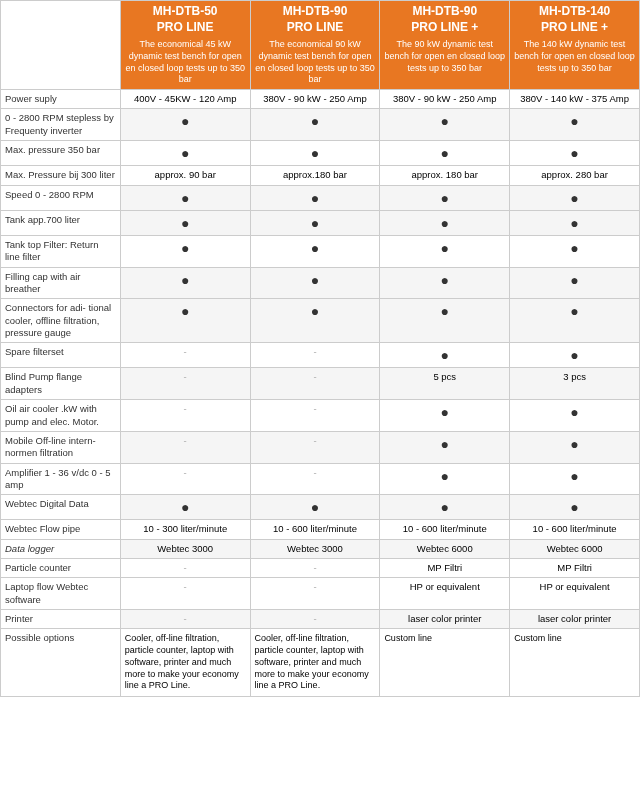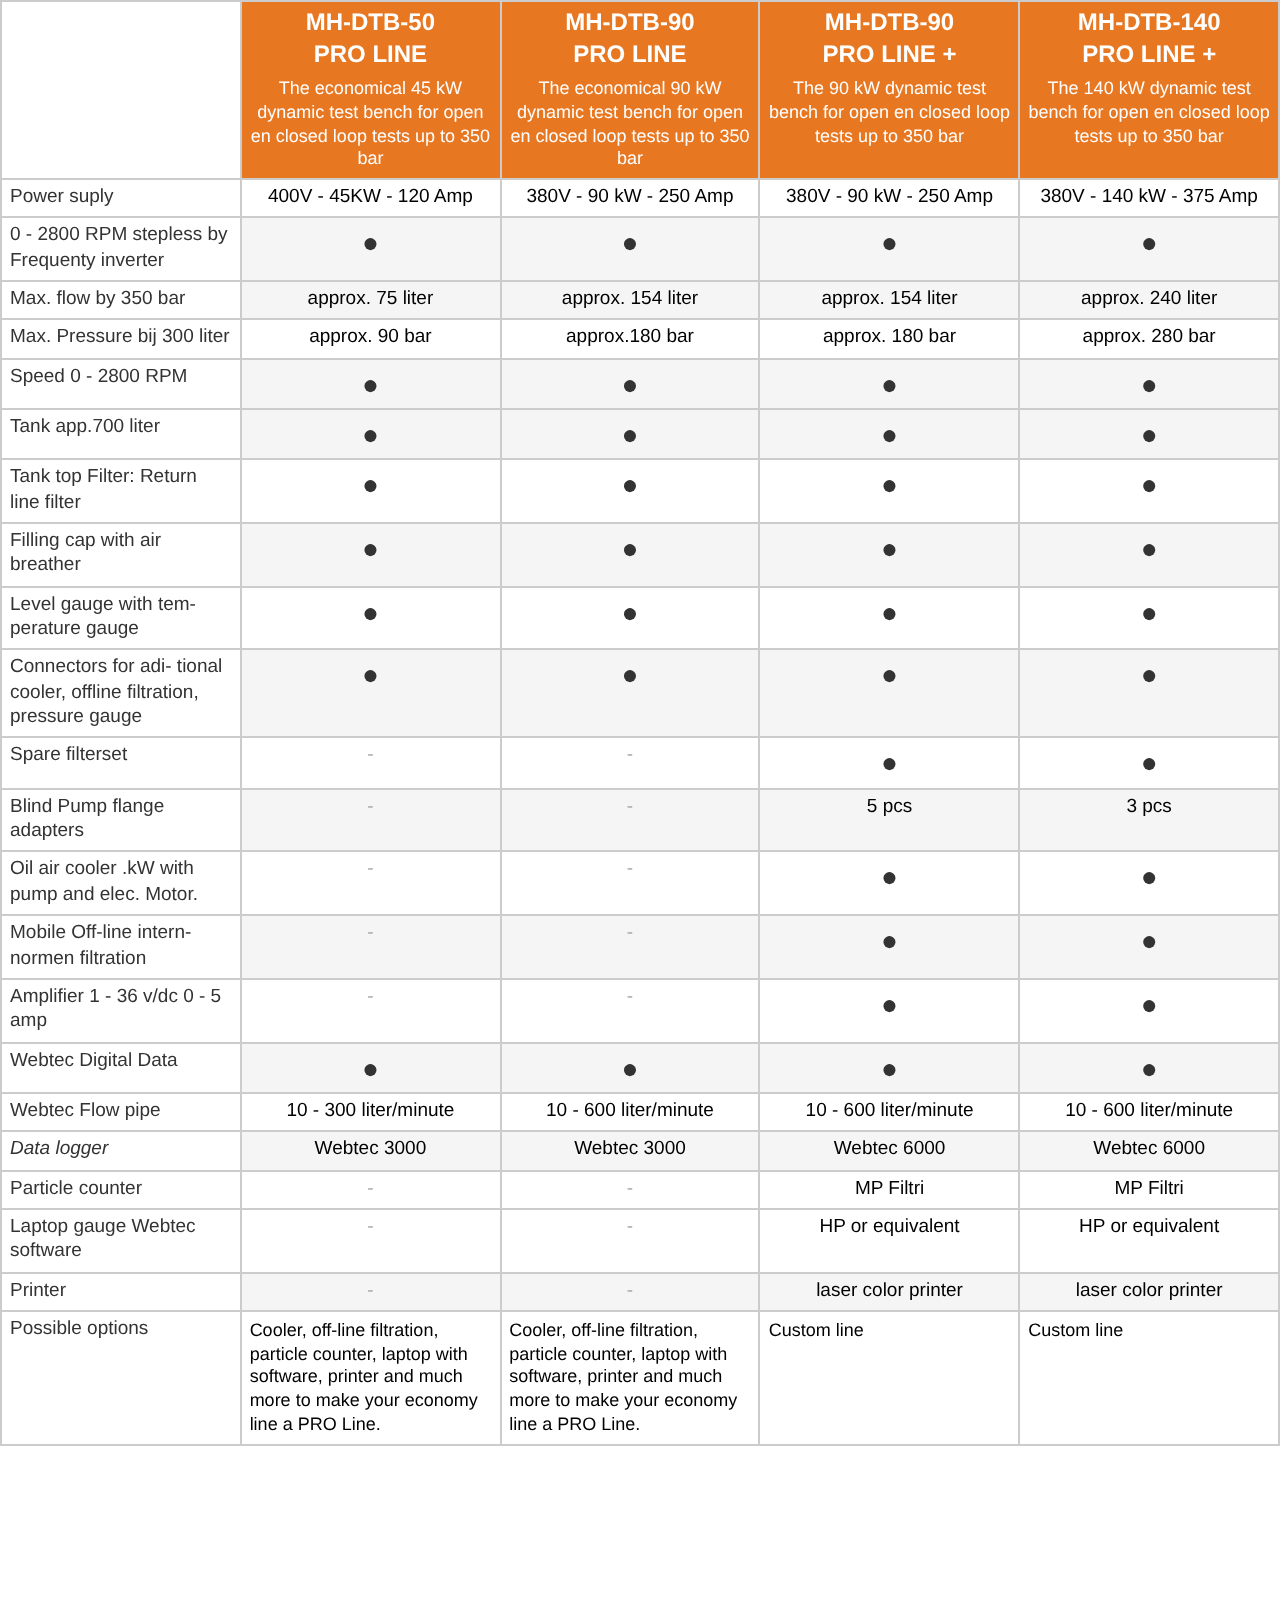--- a/index.html
+++ b/index.html
@@ -102,25 +102,25 @@
         <td class="cell-center" style="background: rgb(255, 255, 255);">380V - 140 kW - 375 Amp</td>
       </tr>
       <tr>
         <td class="row-label" style="font-weight: 500; color: rgb(51, 51, 51);">0 - 2800 RPM stepless by Frequenty inverter</td>
         <td class="cell-center" style="background: rgb(245, 245, 245);"><span class="bullet" style="font-size:14px;">●</span></td>
         <td class="cell-center" style="background: rgb(245, 245, 245);"><span class="bullet" style="font-size:14px;">●</span></td>
         <td class="cell-center" style="background: rgb(245, 245, 245);"><span class="bullet" style="font-size:14px;">●</span></td>
         <td class="cell-center" style="background: rgb(245, 245, 245);"><span class="bullet" style="font-size:14px;">●</span></td>
       </tr>
       <tr>
-        <td class="row-label" style="font-weight: 500; color: rgb(51, 51, 51);">Max. flow by 350 bar</td>
-        <td class="cell-center" style="background: rgb(245, 245, 245);">approx. 75 liter</td>
-        <td class="cell-center" style="background: rgb(245, 245, 245);">approx. 154 liter</td>
-        <td class="cell-center" style="background: rgb(245, 245, 245);">approx. 154 liter</td>
-        <td class="cell-center" style="background: rgb(245, 245, 245);">approx. 240 liter</td>
+        <td class="row-label" style="font-weight: 500; color: rgb(51, 51, 51);">Max. pressure 350 bar</td>
+        <td class="cell-center" style="background: rgb(255, 255, 255);"><span class="bullet" style="font-size:14px;">●</span></td>
+        <td class="cell-center" style="background: rgb(255, 255, 255);"><span class="bullet" style="font-size:14px;">●</span></td>
+        <td class="cell-center" style="background: rgb(255, 255, 255);"><span class="bullet" style="font-size:14px;">●</span></td>
+        <td class="cell-center" style="background: rgb(255, 255, 255);"><span class="bullet" style="font-size:14px;">●</span></td>
       </tr>
       <tr>
         <td class="row-label" style="font-weight: 500; color: rgb(51, 51, 51);">Max. Pressure bij 300 liter</td>
         <td class="cell-center" style="background: rgb(255, 255, 255);">approx. 90 bar</td>
         <td class="cell-center" style="background: rgb(255, 255, 255);">approx.180 bar</td>
         <td class="cell-center" style="background: rgb(255, 255, 255);">approx. 180 bar</td>
         <td class="cell-center" style="background: rgb(255, 255, 255);">approx. 280 bar</td>
       </tr>
       <tr>
         <td class="row-label" style="font-weight: 500; color: rgb(51, 51, 51);">Speed 0 - 2800 RPM</td>
@@ -144,27 +144,20 @@
         <td class="cell-center" style="background: rgb(255, 255, 255);"><span class="bullet" style="font-size:14px;">●</span></td>
       </tr>
       <tr>
         <td class="row-label" style="font-weight: 500; color: rgb(51, 51, 51);">Filling cap with air breather</td>
         <td class="cell-center" style="background: rgb(245, 245, 245);"><span class="bullet" style="font-size:14px;">●</span></td>
         <td class="cell-center" style="background: rgb(245, 245, 245);"><span class="bullet" style="font-size:14px;">●</span></td>
         <td class="cell-center" style="background: rgb(245, 245, 245);"><span class="bullet" style="font-size:14px;">●</span></td>
         <td class="cell-center" style="background: rgb(245, 245, 245);"><span class="bullet" style="font-size:14px;">●</span></td>
       </tr>
       <tr>
-        <td class="row-label" style="font-weight: 500; color: rgb(51, 51, 51);">Level gauge with tem- perature gauge</td>
-        <td class="cell-center" style="background: rgb(255, 255, 255);"><span class="bullet" style="font-size:14px;">●</span></td>
-        <td class="cell-center" style="background: rgb(255, 255, 255);"><span class="bullet" style="font-size:14px;">●</span></td>
-        <td class="cell-center" style="background: rgb(255, 255, 255);"><span class="bullet" style="font-size:14px;">●</span></td>
-        <td class="cell-center" style="background: rgb(255, 255, 255);"><span class="bullet" style="font-size:14px;">●</span></td>
-      </tr>
-      <tr>
         <td class="row-label" style="font-weight: 500; color: rgb(51, 51, 51);">Connectors for adi- tional cooler, offline filtration, pressure gauge</td>
         <td class="cell-center" style="background: rgb(245, 245, 245);"><span class="bullet" style="font-size:14px;">●</span></td>
         <td class="cell-center" style="background: rgb(245, 245, 245);"><span class="bullet" style="font-size:14px;">●</span></td>
         <td class="cell-center" style="background: rgb(245, 245, 245);"><span class="bullet" style="font-size:14px;">●</span></td>
         <td class="cell-center" style="background: rgb(245, 245, 245);"><span class="bullet" style="font-size:14px;">●</span></td>
       </tr>
       <tr>
         <td class="row-label" style="font-weight: 500; color: rgb(51, 51, 51);">Spare filterset</td>
         <td class="cell-center" style="background: rgb(255, 255, 255);"><span class="dash">-</span></td>
         <td class="cell-center" style="background: rgb(255, 255, 255);"><span class="dash">-</span></td>
@@ -221,21 +214,21 @@
         <td class="cell-center" style="background: rgb(245, 245, 245);">Webtec 6000</td>
       </tr>
       <tr>
         <td class="row-label" style="font-weight: 500; color: rgb(51, 51, 51);">Particle counter</td>
         <td class="cell-center" style="background: rgb(255, 255, 255);"><span class="dash">-</span></td>
         <td class="cell-center" style="background: rgb(255, 255, 255);"><span class="dash">-</span></td>
         <td class="cell-center" style="background: rgb(255, 255, 255);">MP Filtri</td>
         <td class="cell-center" style="background: rgb(255, 255, 255);">MP Filtri</td>
       </tr>
       <tr>
-        <td class="row-label" style="font-weight: 500; color: rgb(51, 51, 51);">Laptop gauge Webtec software</td>
+        <td class="row-label" style="font-weight: 500; color: rgb(51, 51, 51);">Laptop flow Webtec software</td>
         <td class="cell-center" style="background: rgb(255, 255, 255);"><span class="dash">-</span></td>
         <td class="cell-center" style="background: rgb(255, 255, 255);"><span class="dash">-</span></td>
         <td class="cell-center" style="background: rgb(255, 255, 255);">HP or equivalent</td>
         <td class="cell-center" style="background: rgb(255, 255, 255);">HP or equivalent</td>
       </tr>
       <tr>
         <td class="row-label" style="font-weight: 500; color: rgb(51, 51, 51);">Printer</td>
         <td class="cell-center" style="background: rgb(245, 245, 245);"><span class="dash">-</span></td>
         <td class="cell-center" style="background: rgb(245, 245, 245);"><span class="dash">-</span></td>
         <td class="cell-center" style="background: rgb(245, 245, 245);">laser color printer</td>

